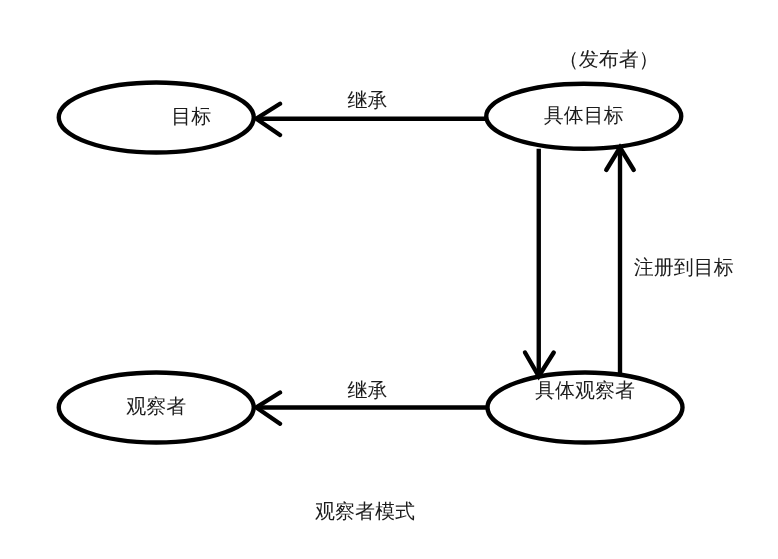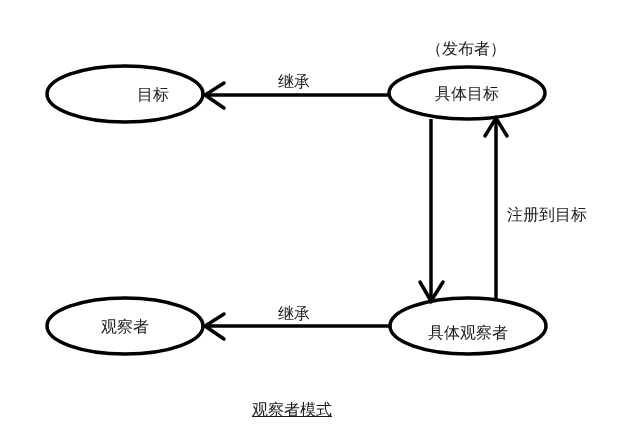--- a/index.html
+++ b/index.html
@@ -75,29 +75,29 @@
     <line class="edge" x1="496" y1="300" x2="496" y2="119"></line>
     <polyline class="arrowhead" points="485,136 496,118 507,136"></polyline>
   </svg>
 
   <div class="label centered" style="left:125px; top:94px;margin-left:28px;">目标</div>
 
   <div class="label centered" style="left:467px; top:93px;">具体目标</div>
 
   <div class="label centered" style="left:125px; top:326px;">观察者</div>
 
-  <div class="label centered" style="left:468px; top:332px;">具体观察者</div>
+  <div class="label centered" style="left:468px; top:313px;">具体观察者</div>
 
-  <div class="label centered" style="left:466px; top:48px;">（发布者）</div>
+  <div class="label centered" style="left:487px; top:48px;">（发布者）</div>
 
 
   <div class="label centered" style="left:294px; top:81px;">继承</div>
 
   <div class="label centered" style="left:294px; top:313px;">继承</div>
 
   <div class="label two-line" style="left:315px; top:184px;">
   </div>
 
   <div class="label" style="left:507px; top:205px;text-align:right;">注册到目标</div>
 
-  <div class="label" style="left:252px; top:400px;text-decoration:underline;">观察者模式</div>
+  <div class="label" style="left:252px; top:400px;">观察者模式</div>
 
 </div>
 
 </body></html>

